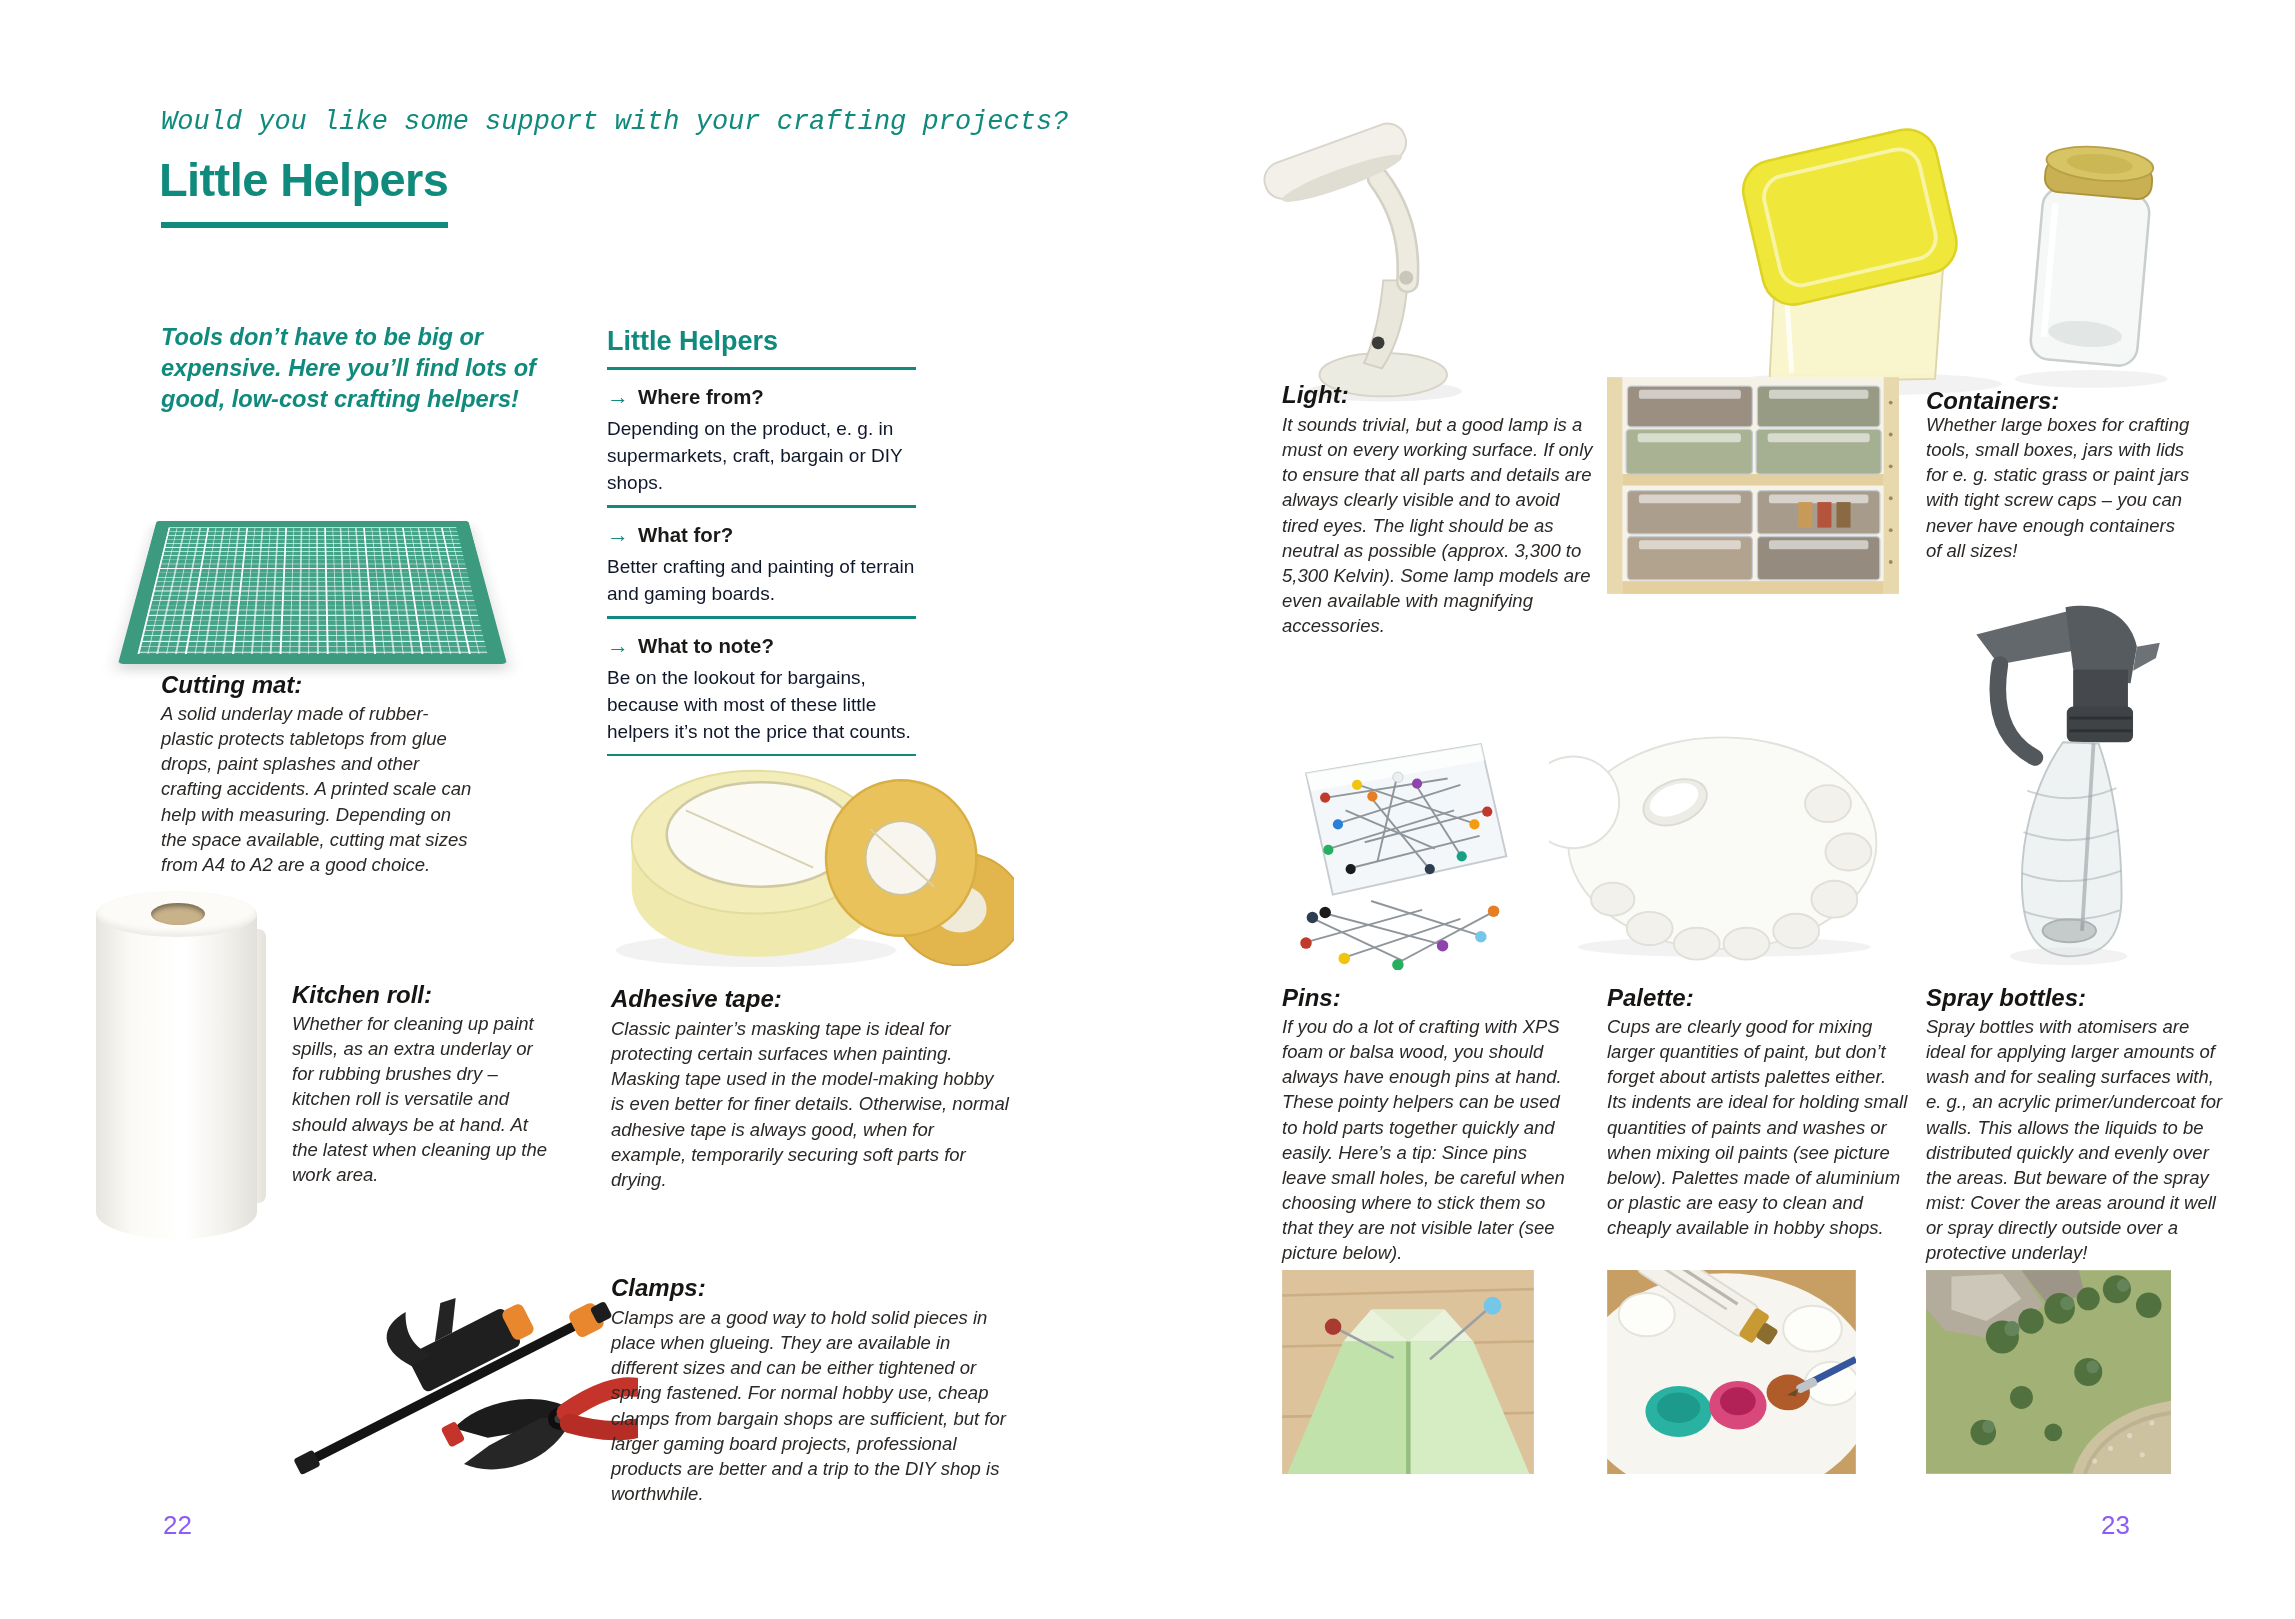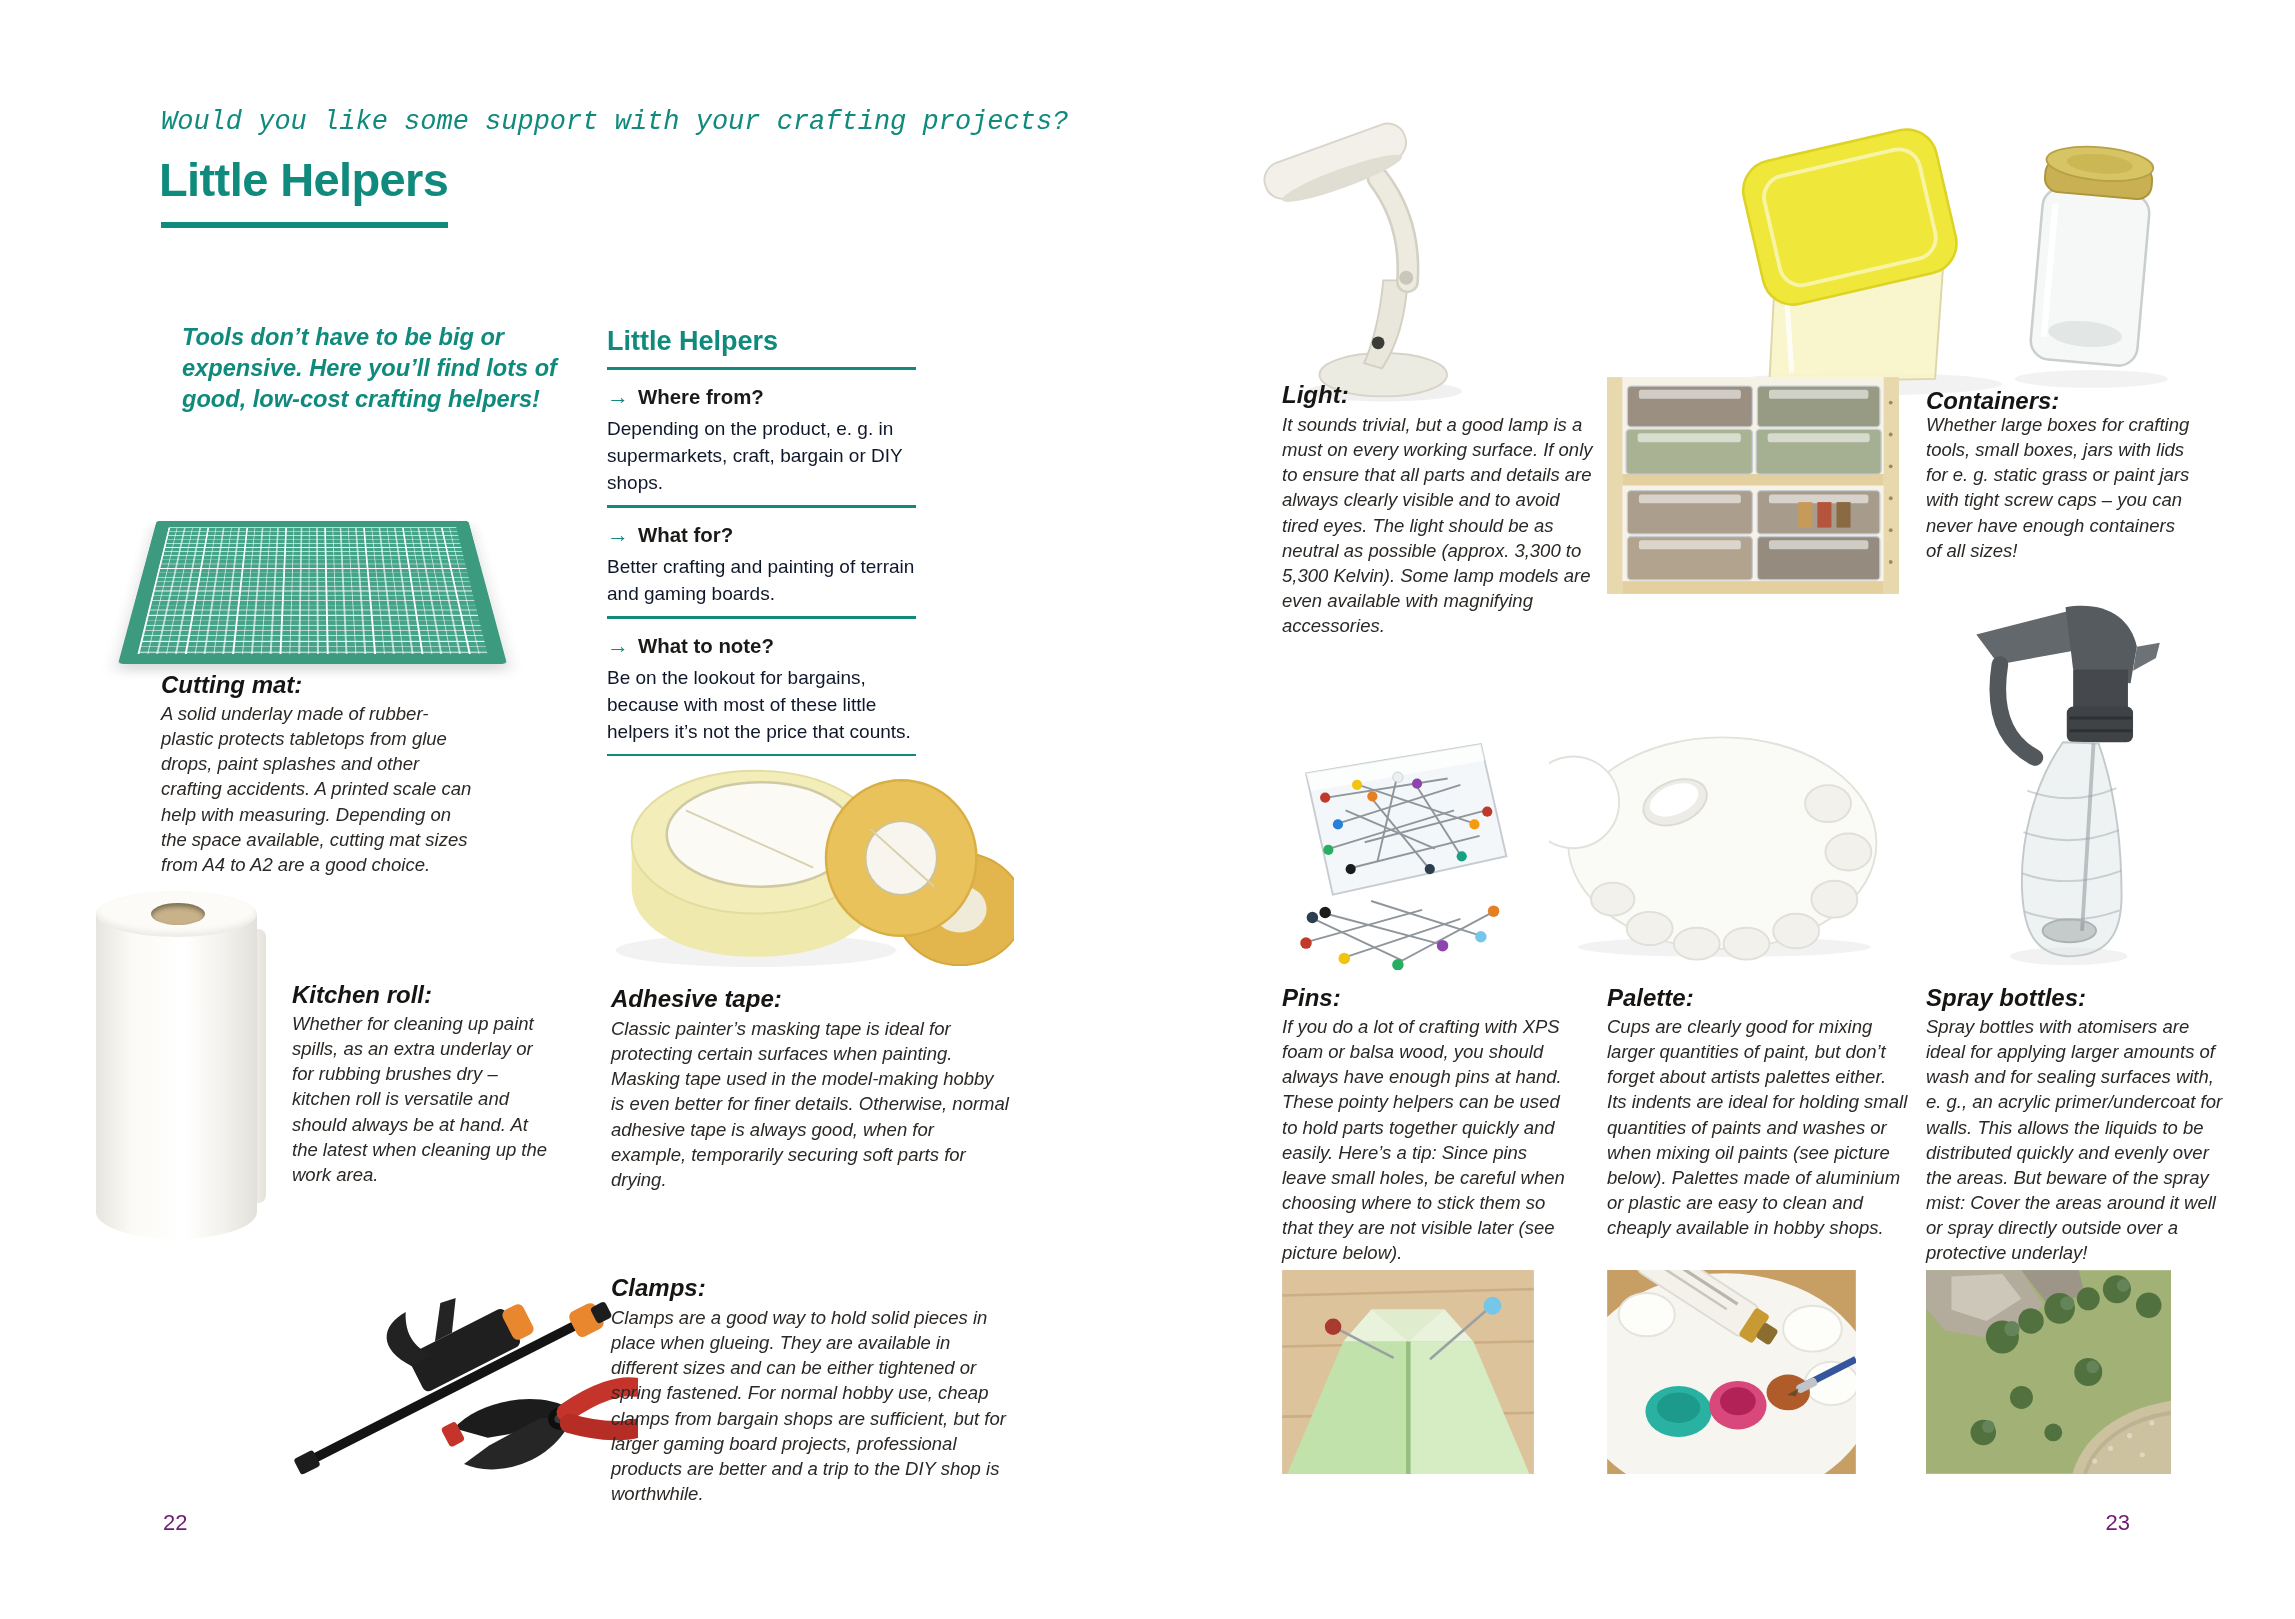--- a/index.html
+++ b/index.html
@@ -5,26 +5,26 @@
   :root{ --teal:#0f8a7c; --ink:#242120; }
   html,body{margin:0;padding:0;background:#fff;}
   .spread{position:relative;width:2295px;height:1620px;background:#ffffff;
           font-family:"Liberation Sans",sans-serif;overflow:hidden;}
   .abs{position:absolute;}
 
   
   .kicker{font-family:"Liberation Serif",serif;font-style:italic;font-size:27px;color:var(--teal);}
   .main-title{font-weight:700;font-size:47px;letter-spacing:-0.6px;color:var(--teal);}
   .title-underline{height:6.4px;background:var(--teal);}
-  .intro{font-style:italic;font-weight:700;font-size:23.6px;line-height:1.32;color:var(--teal);margin-left:21px;}
+  .intro{font-style:italic;font-weight:700;font-size:23.6px;line-height:1.32;color:var(--teal);}
 
   
   .item-head{font-style:italic;font-weight:700;font-size:24px;color:#171513;}
   .item-body{font-style:italic;font-size:18.5px;line-height:1.36;color:#2b2826;}
-  .pagenum{font-size:22px;color:#701a75;}
+  .pagenum{font-size:26px;color:#8b5cf6;}
 
   
   .ib{left:607px;top:326px;width:309px;}
   .ib-title{font-weight:700;font-size:27px;color:var(--teal);margin-bottom:10.2px;}
   .ib-rule{height:2.6px;background:var(--teal);}
   .ib-sec{padding:14px 0 8px 0;}
   .ib-head{font-weight:700;font-size:20.4px;color:#1c1a19;}
   .ib-arrow{color:var(--teal);font-weight:900;font-size:22px;margin-right:9px;}
   .ib-body{font-size:19px;line-height:1.42;color:#0f172a;margin-top:6.4px;}
 

